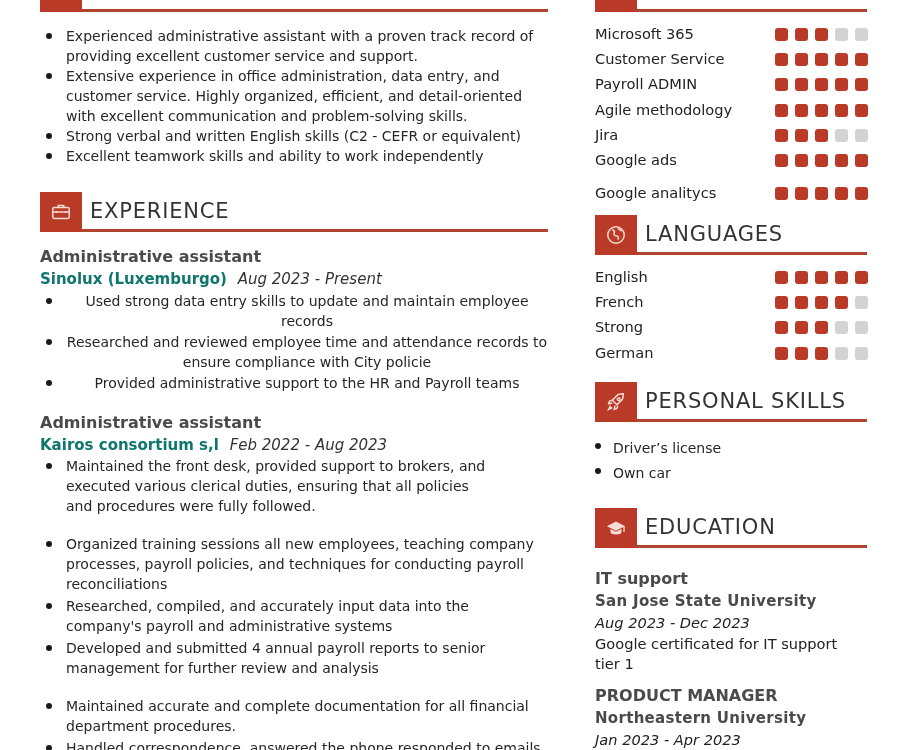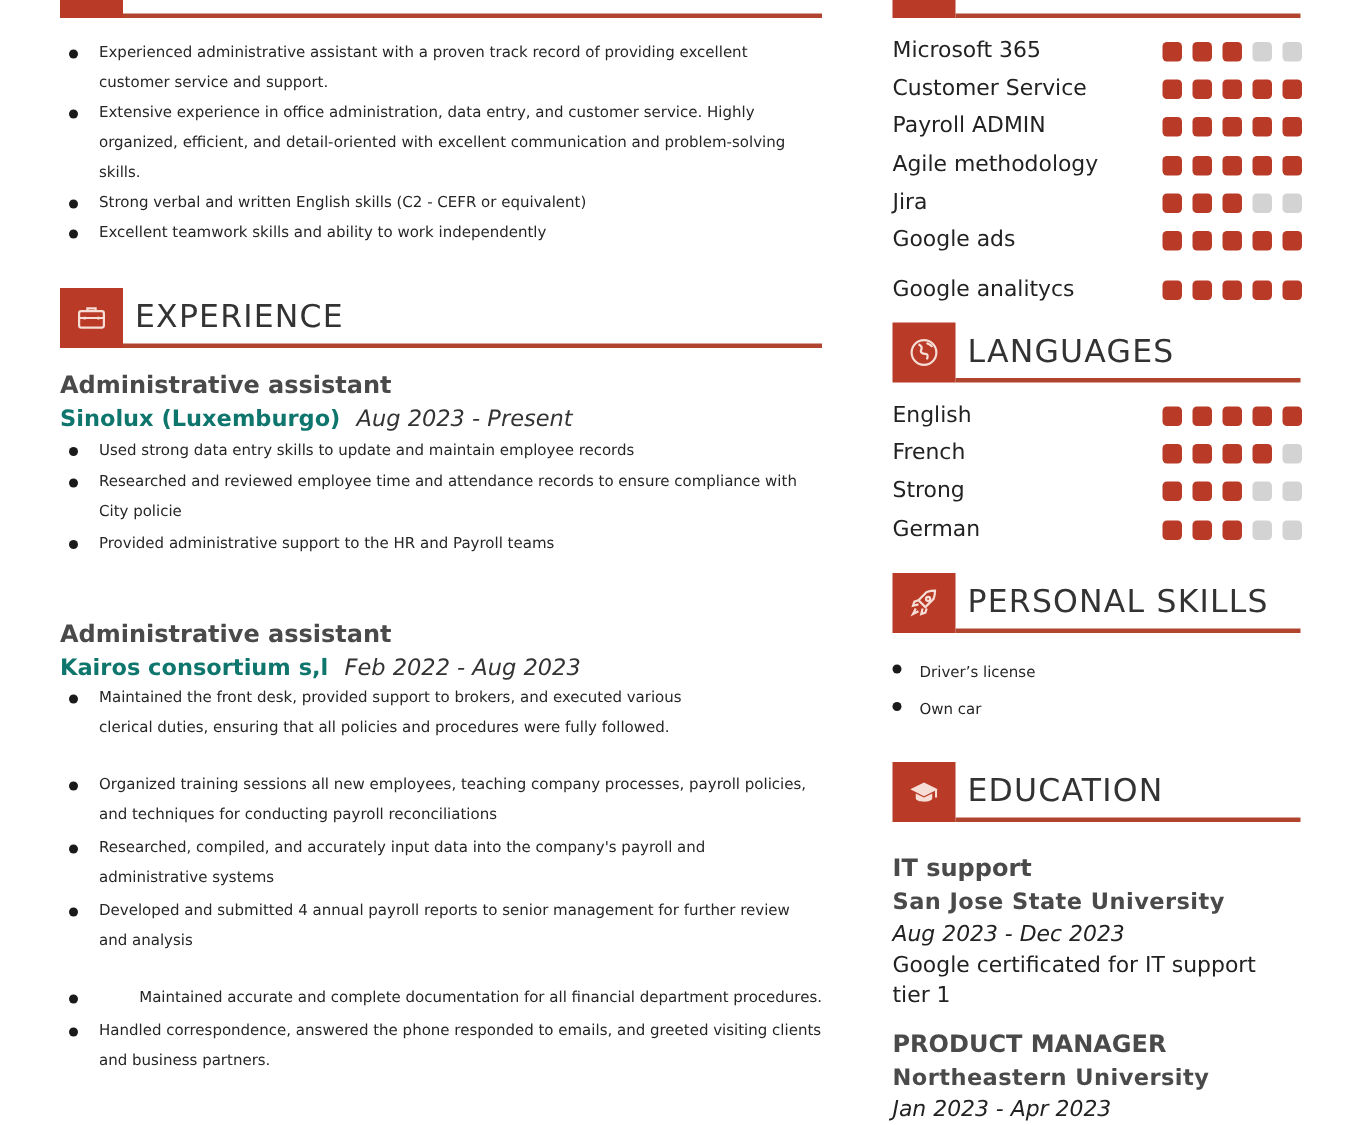--- a/index.html
+++ b/index.html
@@ -23,21 +23,21 @@
     .sec-head .rule {
       position: absolute; left: 42px; right: 0; bottom: 0; height: 3px; background: #b0442f;
     }
 
     .top-head { position: absolute; left: 0; top: -30px; width: 100%; height: 42px; }
     .top-head .icon-box { position: absolute; left: 0; top: 0; width: 42px; height: 42px; background: #b93a26; }
     .top-head .rule { position: absolute; left: 42px; right: 0; bottom: 0; height: 3px; background: #b0442f; }
 
     ul.bullets { list-style: none; }
     ul.bullets li {
-      position: relative; padding-left: 26px; font-size: 10px; line-height: 20px; color: #262626;
+      position: relative; padding-left: 26px; font-size: 14px; line-height: 20px; color: #262626;
     }
     ul.bullets li::before {
       content: ""; position: absolute; left: 6px; top: 7px; width: 6px; height: 6px; border-radius: 50%; background: #1a1a1a;
     }
 
     .job-title { font-size: 16px; color: #4a4a4a; font-weight: 600; line-height: 22px; }
     .job-sub { font-size: 15px; line-height: 22px; }
     .job-company { color: #0f766e; font-weight: bold; }
     .job-dates { font-style: italic; color: #333; margin-left: 6px; }
 
@@ -81,39 +81,39 @@
     <div class="sec-title">EXPERIENCE</div>
     <div class="rule"></div>
   </div>
 
   <div style="position:absolute; top:246px; left:0; width:508px;">
     <div class="job-title">Administrative assistant</div>
     <div class="job-sub">
       <span class="job-company">Sinolux (Luxemburgo)</span>
       <span class="job-dates">Aug 2023 - Present</span>
     </div>
-    <ul class="bullets" style="margin-top:1px;">
+    <ul class="bullets" style="margin-top:1px;text-align:center;">
       <li style="margin-bottom:1px;">Used strong data entry skills to update and maintain employee records</li>
       <li style="margin-bottom:1px;">Researched and reviewed employee time and attendance records to ensure compliance with City policie</li>
       <li> Provided administrative support to the HR and Payroll teams</li>
     </ul>
   </div>
 
   <div style="position:absolute; top:412px; left:0; width:508px;">
     <div class="job-title">Administrative assistant</div>
     <div class="job-sub">
       <span class="job-company">Kairos consortium s,l</span>
       <span class="job-dates">Feb 2022 - Aug 2023</span>
     </div>
     <ul class="bullets" style="margin-top:0;">
       <li style="margin-bottom:18px; padding-right:60px;">Maintained the front desk, provided support to brokers, and executed various clerical duties, ensuring that all policies and procedures were fully followed.</li>
       <li style="margin-bottom:2px;">Organized training sessions all new employees, teaching company processes, payroll policies, and techniques for conducting payroll reconciliations</li>
       <li style="margin-bottom:2px; padding-right:60px;">Researched, compiled, and accurately input data into the company's payroll and administrative systems</li>
       <li style="margin-bottom:18px;">Developed and submitted 4 annual payroll reports to senior management for further review and analysis</li>
-      <li style="margin-bottom:2px;text-align:right;">Maintained accurate and complete documentation for all financial department procedures.</li>
+      <li style="margin-bottom:2px;">Maintained accurate and complete documentation for all financial department procedures.</li>
       <li>Handled correspondence, answered the phone responded to emails, and greeted visiting clients and business partners.</li>
     </ul>
   </div>
 </div>
 
 <div class="col-right">
 
   <div class="top-head">
     <div class="icon-box"></div>
     <div class="rule"></div>

